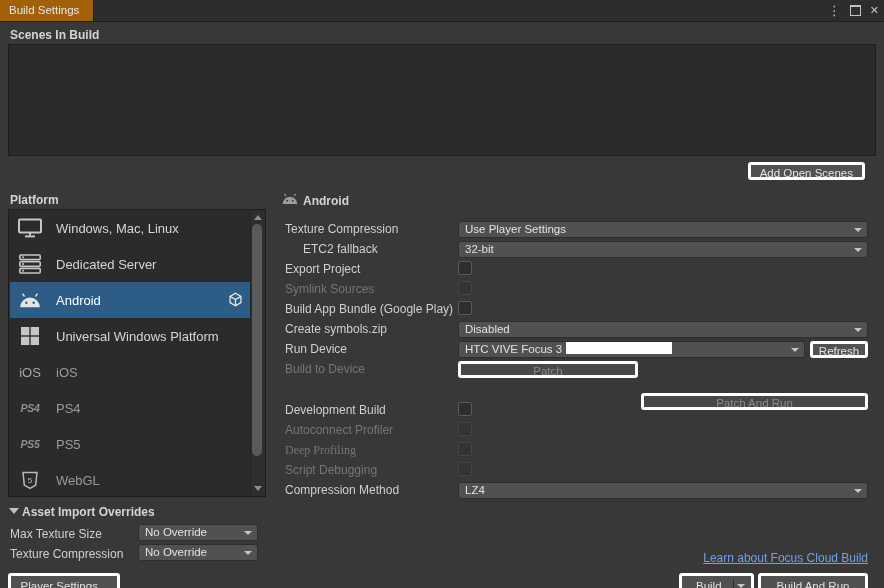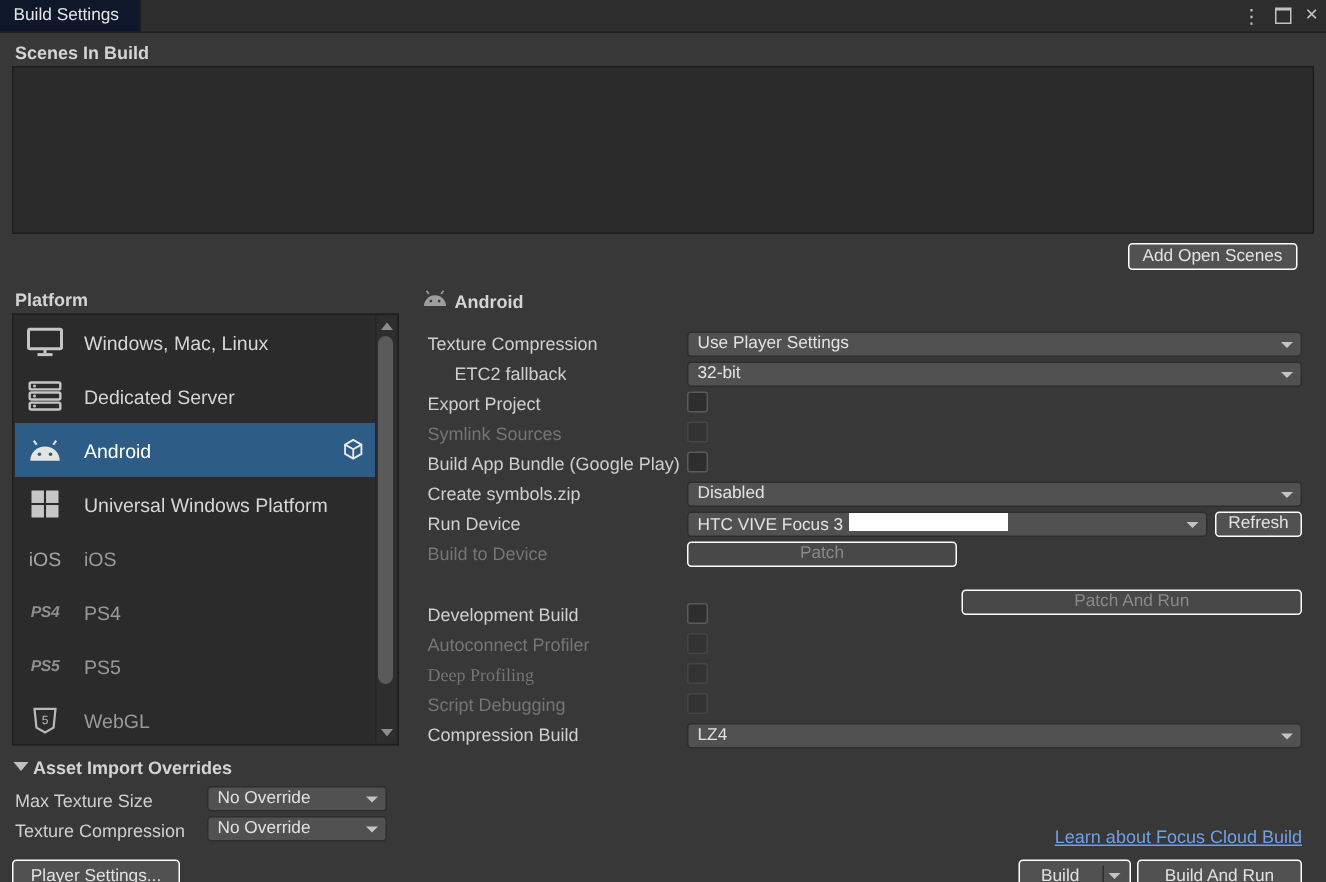--- a/index.html
+++ b/index.html
@@ -5,36 +5,36 @@
   html,body{margin:0;padding:0;background:#2b2b2b;}
   #window{
     position:relative;width:884px;height:588px;overflow:hidden;
     background:#383838;font-family:"Liberation Sans",sans-serif;
     font-size:12px;color:#d2d2d2;-webkit-font-smoothing:antialiased;
   }
   .abs{position:absolute;}
 
   
   #titlebar{position:absolute;left:0;top:0;width:884px;height:21px;background:#2d2d2d;border-bottom:1px solid #1f1f1f;}
-  #tab{position:absolute;left:0;top:0;width:94px;height:21px;background:#0f172a;border-right:1px solid #1f1f1f;
+  #tab{position:absolute;left:0;top:0;width:94px;height:21px;background:#a16207;border-right:1px solid #1f1f1f;
        line-height:21px;padding-left:9px;box-sizing:border-box;font-size:11.5px;color:#e6e6e6;}
   #wincontrols{position:absolute;right:5px;top:0;height:21px;display:flex;align-items:center;gap:9px;color:#c2c2c2;}
   .kebab{font-size:13px;line-height:1;}
   .maxicon{width:9px;height:8px;border:1px solid #c2c2c2;border-top-width:2px;display:inline-block;}
   .closeicon{font-size:11px;line-height:1;}
 
   
   .panel-box{position:absolute;background:#2b2b2b;border:1px solid #1e1e1e;box-sizing:border-box;}
   #scenes-box{left:8px;top:44px;width:868px;height:112px;}
   #platform-box{left:8px;top:209px;width:258px;height:288px;}
 
   .section-title{position:absolute;font-weight:bold;color:#d4d4d4;}
 
   
-  .btn{position:absolute;background:#515151;border:1px solid #ffffff;border-radius:3px;color:#e2e2e2;
+  .btn{position:absolute;background:#515151;border:3px solid #ffffff;border-radius:3px;color:#e2e2e2;
        font-size:11.5px;text-align:center;box-sizing:border-box;line-height:16px;height:18px;}
   .btn.disabled{background:#484848;color:#8a8a8a;}
   .dropdown{position:absolute;height:17px;background:#515151;border:1px solid #2e2e2e;border-radius:3px;
        font-size:11.5px;color:#e2e2e2;line-height:15px;padding:0 18px 0 6px;box-sizing:border-box;white-space:nowrap;overflow:hidden;}
   .dropdown::after{content:"";position:absolute;right:5px;top:6px;border-left:4px solid transparent;
        border-right:4px solid transparent;border-top:4px solid #c4c4c4;}
   .checkbox{position:absolute;width:14px;height:14px;background:#2e2e2e;border:1px solid #5a5a5a;border-radius:2px;box-sizing:border-box;}
   .checkbox.disabled{border-color:#454545;background:#333333;}
 
   .row-label{position:absolute;font-size:12px;color:#cfcfcf;white-space:nowrap;}
@@ -241,21 +241,21 @@
 
   <div class="row-label dis" style="left:285px;top:423px;">Autoconnect Profiler</div>
   <div class="checkbox disabled" style="left:458px;top:422px;"></div>
 
   <div class="row-label dis" style="left:285px;top:443px;font-family:Liberation Serif, serif;">Deep Profiling</div>
   <div class="checkbox disabled" style="left:458px;top:442px;"></div>
 
   <div class="row-label dis" style="left:285px;top:463px;">Script Debugging</div>
   <div class="checkbox disabled" style="left:458px;top:462px;"></div>
 
-  <div class="row-label" style="left:285px;top:483px;">Compression Build</div>
+  <div class="row-label" style="left:285px;top:483px;">Compression Method</div>
   <div class="dropdown" style="left:458px;top:482px;width:410px;">LZ4</div>
 
   <div class="foldout-arrow"></div>
   <div class="section-title" style="left:22px;top:505px;">Asset Import Overrides</div>
 
   <div class="row-label" style="left:10px;top:527px;">Max Texture Size</div>
   <div class="dropdown" style="left:138px;top:524px;width:120px;">No Override</div>
 
   <div class="row-label" style="left:10px;top:547px;">Texture Compression</div>
   <div class="dropdown" style="left:138px;top:544px;width:120px;">No Override</div>

